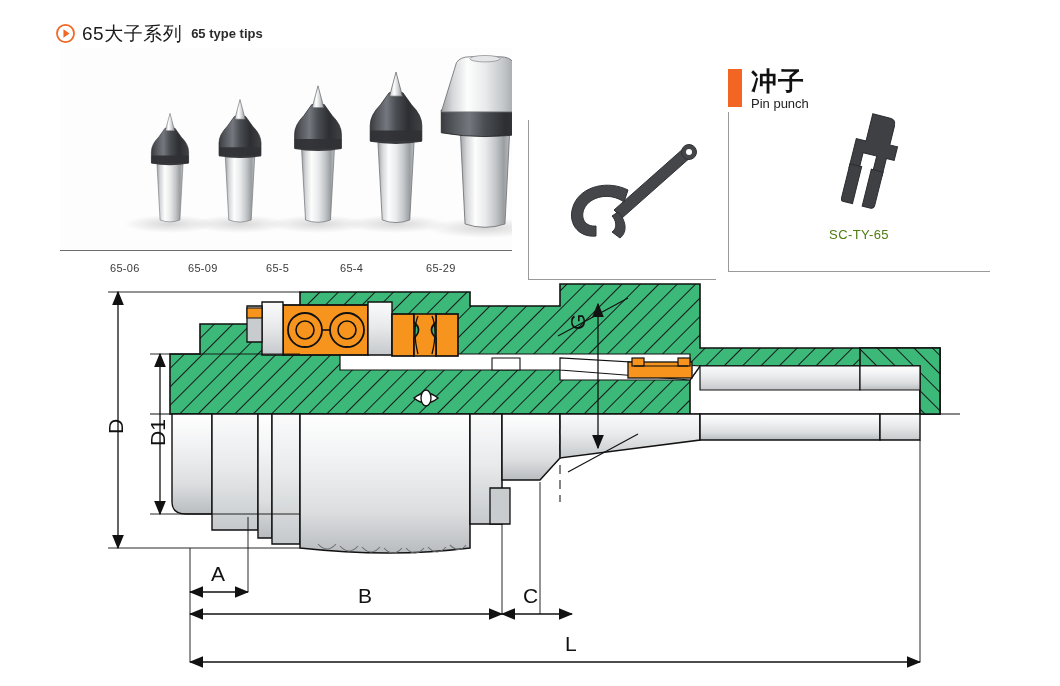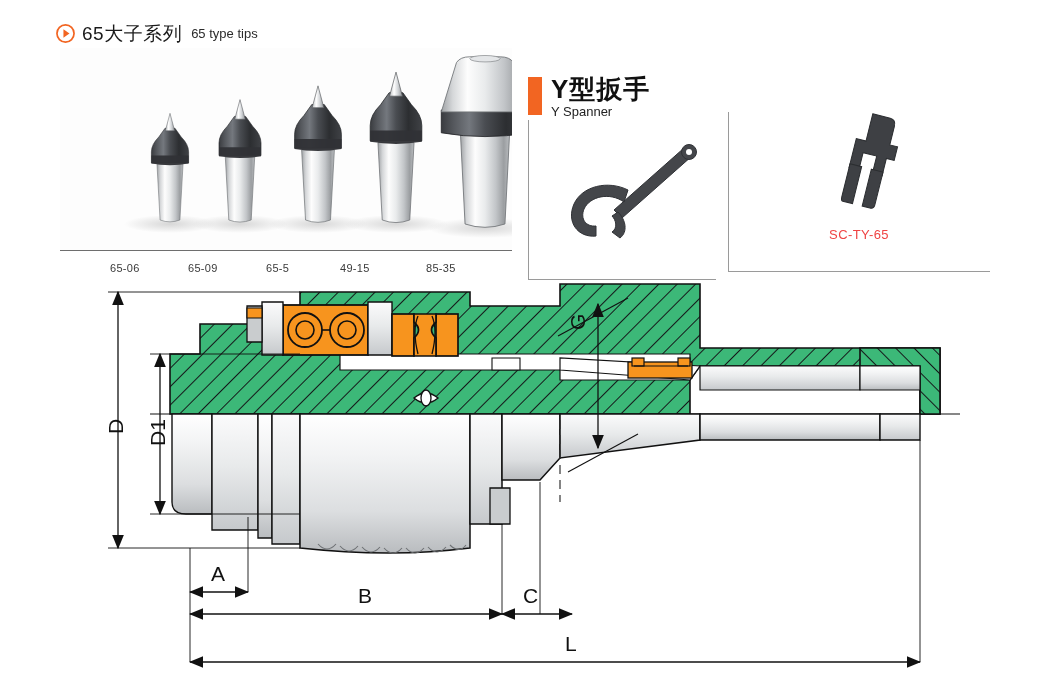--- a/index.html
+++ b/index.html
@@ -11,21 +11,21 @@
   }
   #page { position: relative; width: 948px; height: 686px; }
 
   
   .sec-head { position: absolute; left: 56px; top: 24px; display: flex; align-items: center; }
   .play-icon { width: 19px; height: 19px; flex: 0 0 auto; }
   .sec-cn {
     font-size: 19px; color: #1a1a1a; margin-left: 7px;
     letter-spacing: .5px; font-weight: 400; line-height: 1;
   }
-  .sec-en { font-size: 13px; color: #2b2b2b; margin-left: 9px; line-height: 1; }
+  .sec-en { font-size: 13px; color: #2b2b2b; margin-left: 9px; line-height: 1; font-weight: bold; }
 
   
   .gallery {
     position: absolute; left: 60px; top: 48px; width: 452px; height: 203px;
     background: #fdfdfd;
   }
   .gallery-rule { position: absolute; left: 60px; top: 250px; width: 452px; height: 1px; background: #6e6e6e; }
   .tip-cell { position: absolute; bottom: 23px; text-align: center; }
   .tip-label {
     position: absolute; bottom: 0; width: 100%;
@@ -39,21 +39,21 @@
     border-left: 1.5px solid #9a9a9a;
     border-bottom: 1.5px solid #9a9a9a;
   }
   .panel-head { position: absolute; left: 0; top: 0; display: flex; align-items: flex-start; }
   .orange-bar { width: 14px; height: 38px; flex: 0 0 auto; margin-top: 1px; }
   .panel-titles { margin-left: 9px; }
   .panel-cn { font-size: 26px; font-weight: bold; color: #111; line-height: 1.05; letter-spacing: 1px; }
   .panel-en { font-size: 13px; color: #222; line-height: 1.2; margin-top: 1px; }
   .panel-cap {
     position: absolute; bottom: 10px; width: 100%;
-    text-align: center; font-size: 13px; color: #ef4444; letter-spacing: .4px;
+    text-align: center; font-size: 13px; color: #4d7c0f; letter-spacing: .4px;
   }
   .tool-img { position: absolute; }
 
   
   .drawing { position: absolute; left: 0; top: 262px; width: 1060px; height: 424px; }
   .dim-text { position: absolute; font-size: 21px; color: #111; font-family: "Liberation Sans", sans-serif; }
   .dim-text.vert { transform: rotate(-90deg); transform-origin: left top; }
 </style>
 </head>
 <body>
@@ -137,54 +137,54 @@
   <div class="tip-cell" style="left:62px; bottom:412px; width:96px;">
     <span class="tip-label">65-06</span>
   </div>
   <div class="tip-cell" style="left:140px; bottom:412px; width:96px;">
     <span class="tip-label">65-09</span>
   </div>
   <div class="tip-cell" style="left:218px; bottom:412px; width:96px;">
     <span class="tip-label">65-5</span>
   </div>
   <div class="tip-cell" style="left:292px; bottom:412px; width:96px;">
-    <span class="tip-label">49-15</span>
+    <span class="tip-label">65-4</span>
   </div>
   <div class="tip-cell" style="left:378px; bottom:412px; width:96px;">
-    <span class="tip-label">85-35</span>
+    <span class="tip-label">65-29</span>
   </div>
 
   <div class="panel" style="left:528px; top:76px; width:188px; height:176px;">
     <div class="panel-frame"></div>
-    <div class="panel-head">
-      <div class="orange-bar" style="background:#f26522;"></div>
-      <div class="panel-titles">
-        <div class="panel-cn">Y型扳手</div>
-        <div class="panel-en">Y Spanner</div>
-      </div>
-    </div>
     <svg class="tool-img" style="left:28px; top:56px;" width="150" height="112" viewBox="0 0 150 112">
       <g fill="#44464a" stroke="#303236" stroke-width="1">
         <path d="M128 16 L136 24 L66 86 L58 78 Z"></path>
         <circle cx="133" cy="20" r="7.5"></circle>
         <circle cx="133" cy="20" r="3" fill="#ffffff" stroke="none"></circle>
         <path d="M72 58
                  C 52 48, 26 54, 18 72
                  C 10 90, 22 106, 40 104
                  L 40 94
                  C 30 95, 24 87, 28 77
                  C 34 64, 54 60, 68 70 Z"></path>
         <path d="M62 80 C 70 88, 72 100, 64 106 L 56 100 C 62 96, 60 88, 56 84 Z"></path>
       </g>
     </svg>
     <div class="panel-cap"></div>
   </div>
 
   <div class="panel" style="left:728px; top:68px; width:262px; height:184px;">
     <div class="panel-frame"></div>
+    <div class="panel-head">
+      <div class="orange-bar" style="background:#f26522;"></div>
+      <div class="panel-titles">
+        <div class="panel-cn">冲子</div>
+        <div class="panel-en">Pin punch</div>
+      </div>
+    </div>
     <svg class="tool-img" style="left:76px; top:42px;" width="126" height="112" viewBox="0 0 126 112">
       <g fill="#3e4044" stroke="#2b2d30" stroke-width="1" transform="rotate(14 63 56)">
         <path d="M56 4 L74 4 Q80 4 80 11 L80 30 L88 30 L88 44 L80 44 L80 62
                  L70 62 L70 44 L56 44 L56 62 L46 62 L46 32 L56 32 Z"></path>
         <path d="M46 58 L58 58 L58 96 L48 96 Q46 96 46 92 Z"></path>
         <path d="M68 58 L80 58 L80 92 Q80 96 76 96 L68 96 Z"></path>
       </g>
     </svg>
     <div class="panel-cap">SC-TY-65</div>
   </div>

